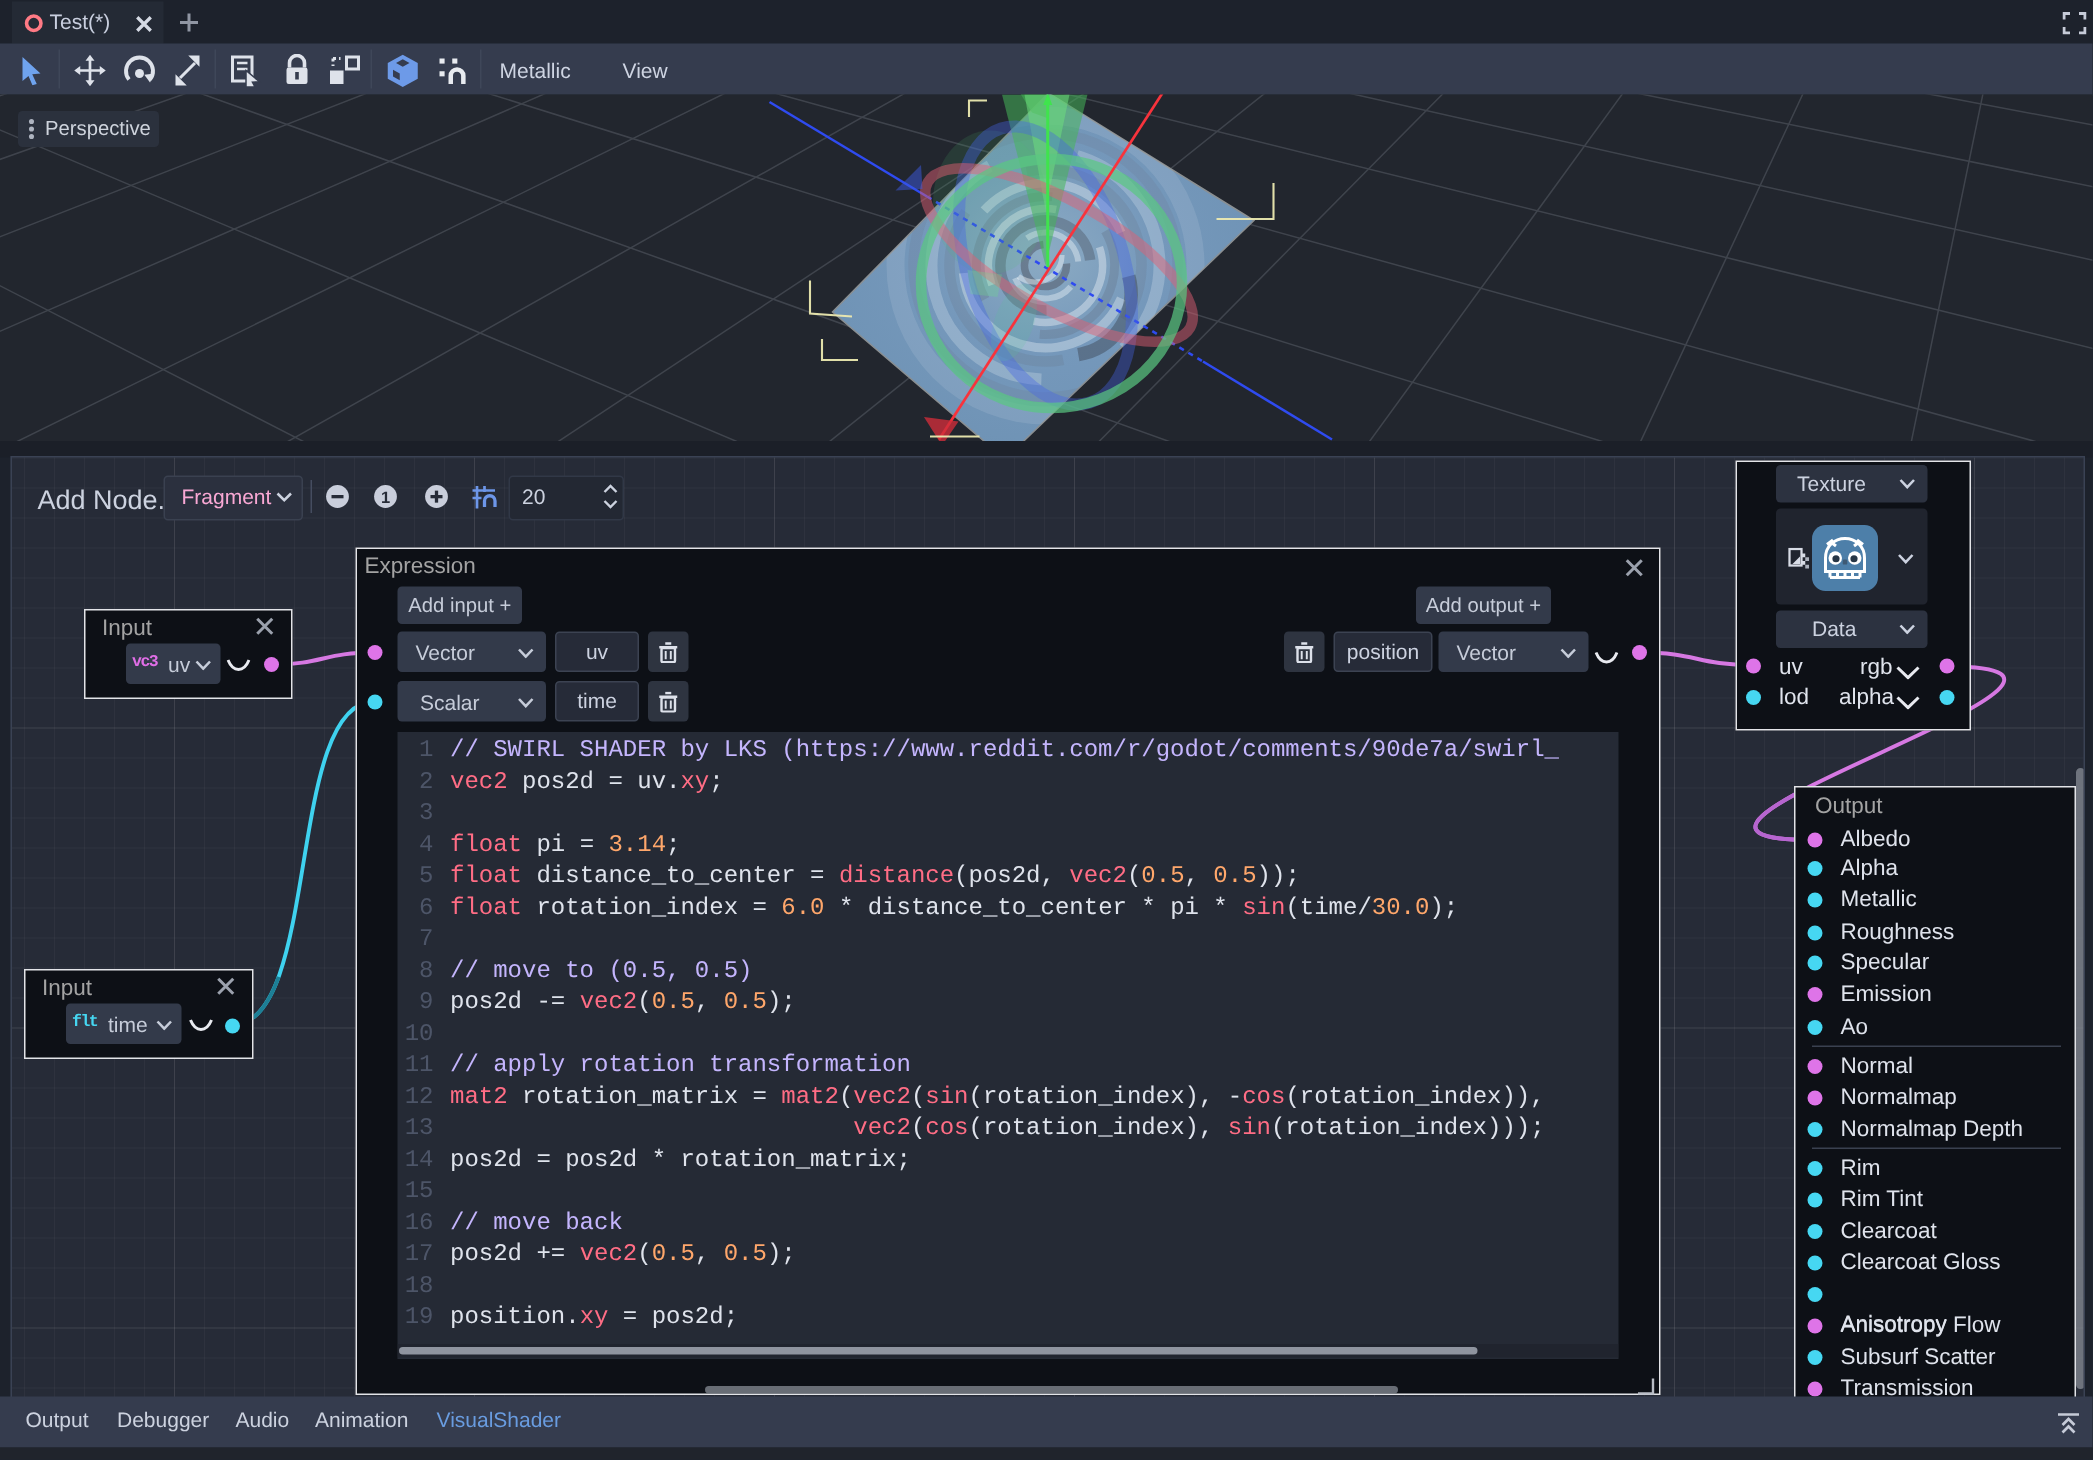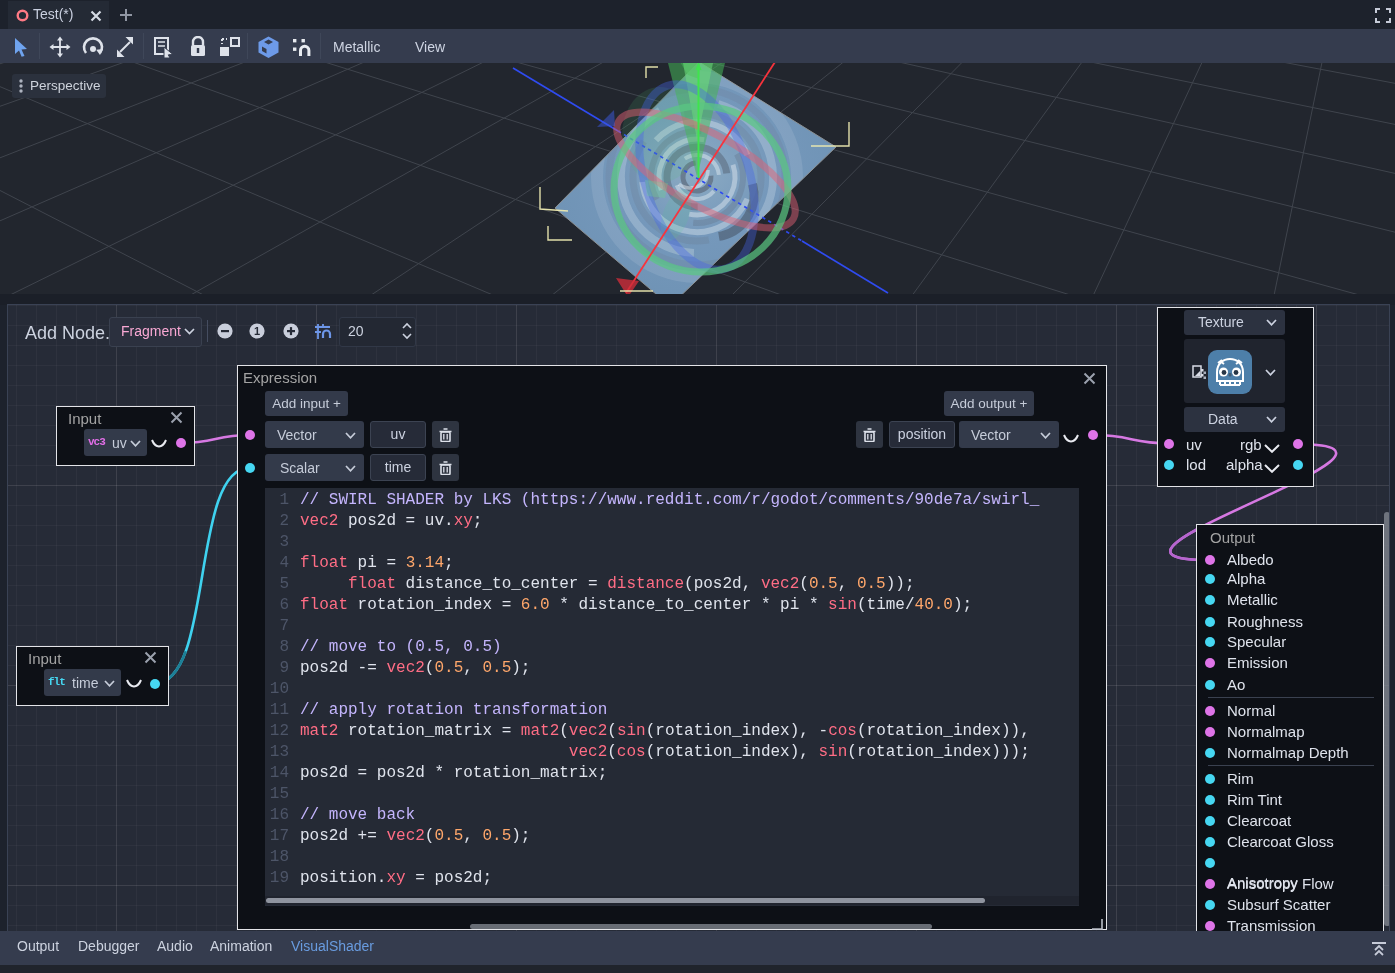--- a/index.html
+++ b/index.html
@@ -336,23 +336,23 @@
     <div class="abs node" style="left:229px;top:60px;width:868px;height:563px;">
       <div class="abs" id="code">
         <div class="cl gut" style="left:0;top:2px;width:24px;text-align:right;">1</div>
         <div class="cl df" style="left:35px;top:2px;"><span class="cm">// SWIRL SHADER by LKS (https://www.reddit.com/r/godot/comments/90de7a/swirl_</span></div>
         <div class="cl gut" style="left:0;top:23px;width:24px;text-align:right;">2</div>
         <div class="cl df" style="left:35px;top:23px;"><span class="kw">vec2</span> pos2d = uv.<span class="kw">xy</span>;</div>
         <div class="cl gut" style="left:0;top:44px;width:24px;text-align:right;">3</div>
         <div class="cl gut" style="left:0;top:65px;width:24px;text-align:right;">4</div>
         <div class="cl df" style="left:35px;top:65px;"><span class="kw">float</span> pi = <span class="num">3.14</span>;</div>
         <div class="cl gut" style="left:0;top:86px;width:24px;text-align:right;">5</div>
-        <div class="cl df" style="left:35px;top:86px;margin-left:48px;"><span class="kw">float</span> distance_to_center = <span class="kw">distance</span>(pos2d, <span class="kw">vec2</span>(<span class="num">0.5</span>, <span class="num">0.5</span>));</div>
+        <div class="cl df" style="left:35px;top:86px;"><span class="kw">float</span> distance_to_center = <span class="kw">distance</span>(pos2d, <span class="kw">vec2</span>(<span class="num">0.5</span>, <span class="num">0.5</span>));</div>
         <div class="cl gut" style="left:0;top:107px;width:24px;text-align:right;">6</div>
-        <div class="cl df" style="left:35px;top:107px;"><span class="kw">float</span> rotation_index = <span class="num">6.0</span> * distance_to_center * pi * <span class="kw">sin</span>(time/<span class="num">40.0</span>);</div>
+        <div class="cl df" style="left:35px;top:107px;"><span class="kw">float</span> rotation_index = <span class="num">6.0</span> * distance_to_center * pi * <span class="kw">sin</span>(time/<span class="num">30.0</span>);</div>
         <div class="cl gut" style="left:0;top:128px;width:24px;text-align:right;">7</div>
         <div class="cl gut" style="left:0;top:149px;width:24px;text-align:right;">8</div>
         <div class="cl df" style="left:35px;top:149px;"><span class="cm">// move to (0.5, 0.5)</span></div>
         <div class="cl gut" style="left:0;top:170px;width:24px;text-align:right;">9</div>
         <div class="cl df" style="left:35px;top:170px;">pos2d -= <span class="kw">vec2</span>(<span class="num">0.5</span>, <span class="num">0.5</span>);</div>
         <div class="cl gut" style="left:0;top:191px;width:24px;text-align:right;">10</div>
         <div class="cl gut" style="left:0;top:212px;width:24px;text-align:right;">11</div>
         <div class="cl df" style="left:35px;top:212px;"><span class="cm">// apply rotation transformation</span></div>
         <div class="cl gut" style="left:0;top:233px;width:24px;text-align:right;">12</div>
         <div class="cl df" style="left:35px;top:233px;"><span class="kw">mat2</span> rotation_matrix = <span class="kw">mat2</span>(<span class="kw">vec2</span>(<span class="kw">sin</span>(rotation_index), -<span class="kw">cos</span>(rotation_index)),</div>

